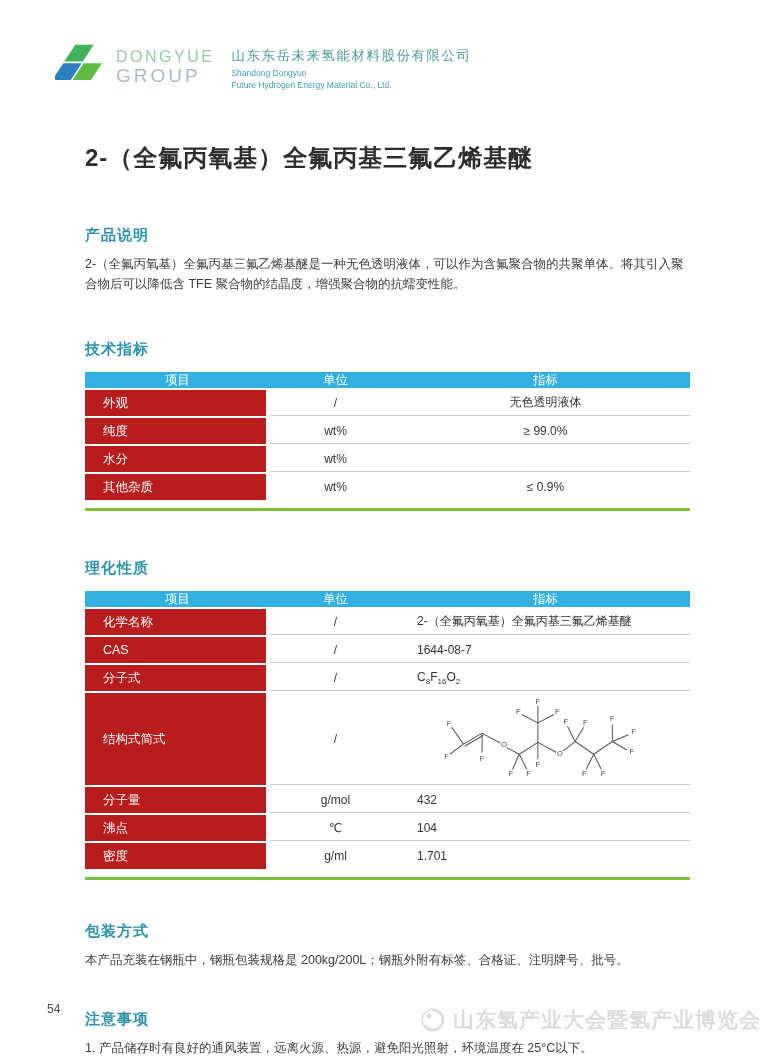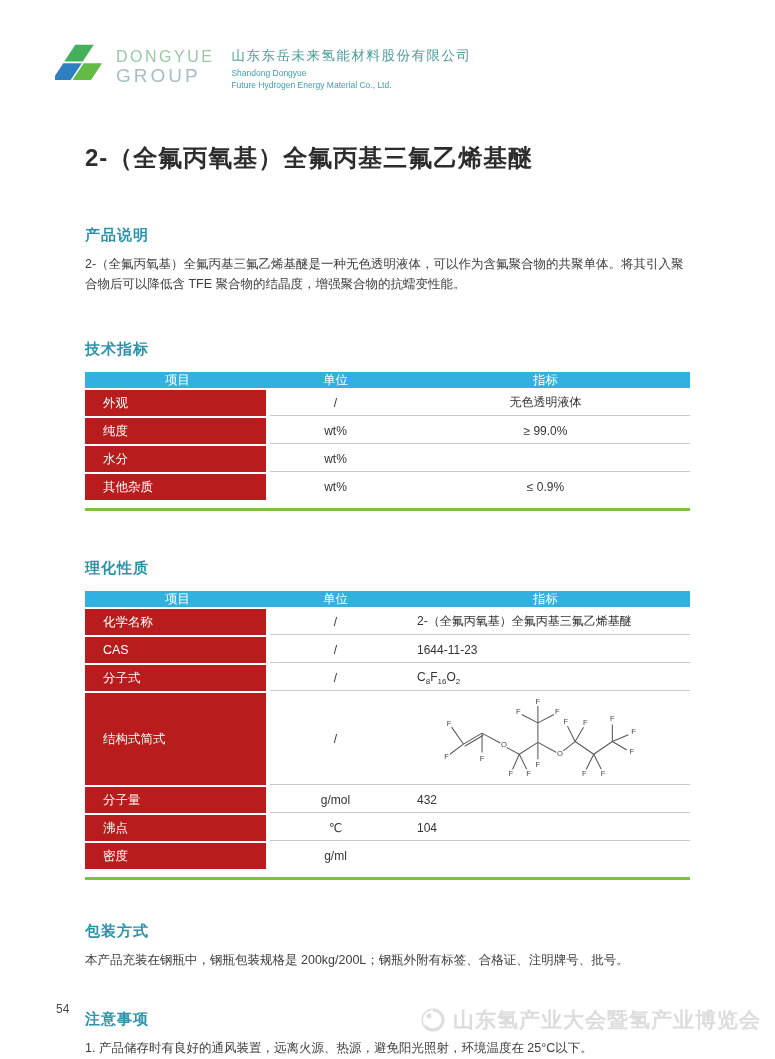--- a/index.html
+++ b/index.html
@@ -53,21 +53,21 @@
 
   
   .mol-bond{stroke:#555;stroke-width:1.2;fill:none;}
   .mol-atom{font-size:9px;fill:#444;text-anchor:middle;
             paint-order:stroke;stroke:#fff;stroke-width:3px;font-family:"Liberation Sans",sans-serif;}
 
   
   .notes-list{margin:9px 0 0 0;padding:0;list-style:none;font-size:12.5px;line-height:1.75;color:#3c3c3c;}
 
   
-  .page-num{position:absolute;left:56px;top:1002px;font-size:12px;color:#4a4a4a;}
+  .page-num{position:absolute;left:47px;top:1002px;font-size:12px;color:#4a4a4a;}
   .watermark{position:absolute;right:14px;top:1006px;display:flex;align-items:center;gap:7px;
              color:#dcdcdc;font-size:21px;font-weight:bold;letter-spacing:1px;
              text-shadow:1px 1px 0 #ffffff;white-space:nowrap;}
   .wm-icon{width:26px;height:26px;flex:none;opacity:.8;}
 </style>
 </head>
 <body>
 
 <div class="header">
   <svg class="logo-mark" viewBox="0 0 52 48">
@@ -142,21 +142,21 @@
       <div class="cell-item">化学名称</div>
       <div class="cell-rest">
         <div class="cell-unit">/</div>
         <div class="cell-value">2-（全氟丙氧基）全氟丙基三氟乙烯基醚</div>
       </div>
     </div>
     <div class="trow">
       <div class="cell-item">CAS</div>
       <div class="cell-rest">
         <div class="cell-unit">/</div>
-        <div class="cell-value">1644-11-23</div>
+        <div class="cell-value">1644-08-7</div>
       </div>
     </div>
     <div class="trow">
       <div class="cell-item">分子式</div>
       <div class="cell-rest">
         <div class="cell-unit">/</div>
         <div class="cell-value"><span>C</span><sub class="fsub">8</sub><span>F</span><sub class="fsub">16</sub><span>O</span><sub class="fsub">2</sub></div>
       </div>
     </div>
     <div class="trow structure-row">
@@ -226,20 +226,21 @@
       <div class="cell-item">沸点</div>
       <div class="cell-rest">
         <div class="cell-unit">℃</div>
         <div class="cell-value">104</div>
       </div>
     </div>
     <div class="trow">
       <div class="cell-item">密度</div>
       <div class="cell-rest">
         <div class="cell-unit">g/ml</div>
+        <div class="cell-value">1.701</div>
       </div>
     </div>
   </div>
 
   <h2 class="sec-heading mt-pack">包装方式</h2>
   <p class="body-text">本产品充装在钢瓶中，钢瓶包装规格是 200kg/200L；钢瓶外附有标签、合格证、注明牌号、批号。</p>
 
   <h2 class="sec-heading mt-notes">注意事项</h2>
   <ul class="notes-list">
     <li>1. 产品储存时有良好的通风装置，远离火源、热源，避免阳光照射，环境温度在 25°C以下。</li>

